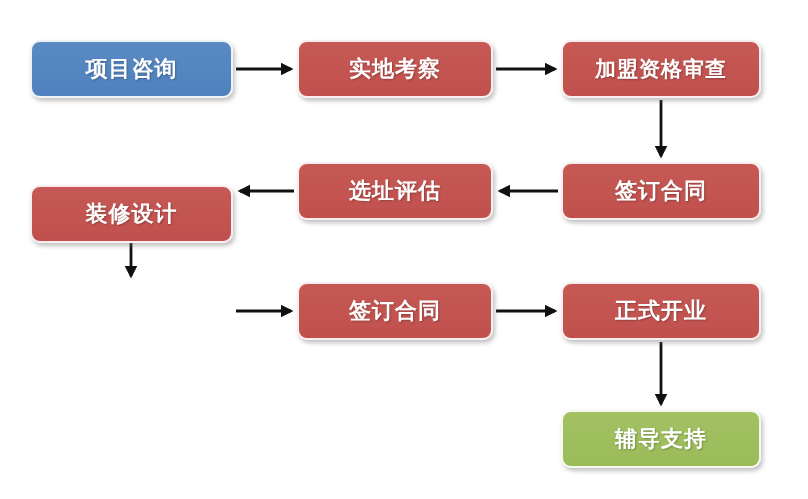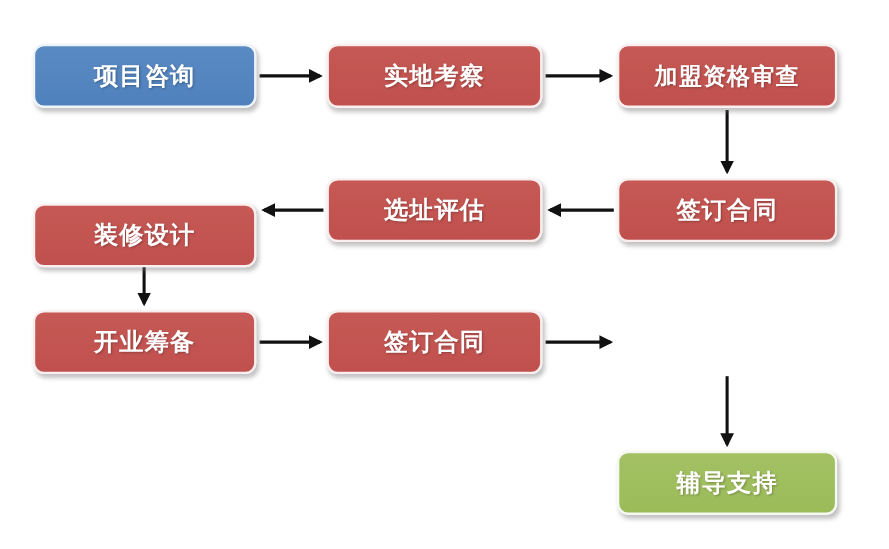--- a/index.html
+++ b/index.html
@@ -69,17 +69,17 @@
 
     <line x1="661" y1="342" x2="661" y2="404" stroke="#111111" stroke-width="2.8" marker-end="url(#ah)"></line>
   </svg>
 
   <div class="node blue n0">项目咨询</div>
   <div class="node red  n1">实地考察</div>
   <div class="node red  n2">加盟资格审查</div>
   <div class="node red  n3">签订合同</div>
   <div class="node red  n4">选址评估</div>
   <div class="node red  n5">装修设计</div>
-  <div class="node red  n6">开业筹备</div>
   <div class="node red  n7">签订合同</div>
+  <div class="node red  n8">正式开业</div>
   <div class="node green n9">辅导支持</div>
 
 </div>
 
 </body></html>

